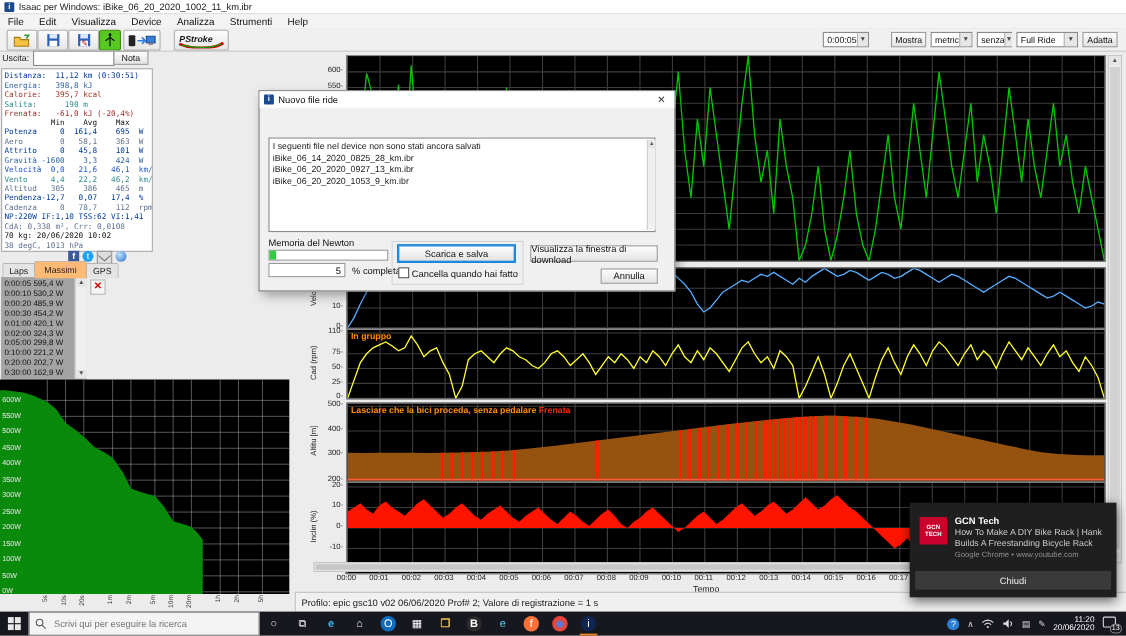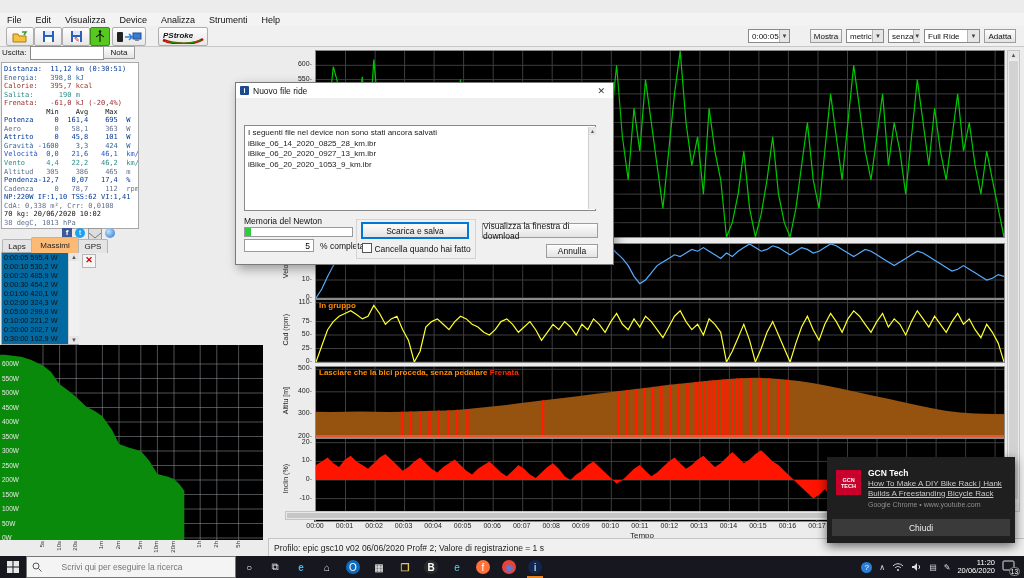--- a/index.html
+++ b/index.html
@@ -22,61 +22,65 @@
   .combo{border:1px solid #8a8a8a;background:#fff;font-size:8px;color:#111;display:flex;align-items:center;
          justify-content:space-between;padding-left:3px;box-sizing:border-box;}
   .combo .arr{width:11px;height:100%;background:#e6e6e6;border-left:1px solid #b5b5b5;font-size:6px;color:#444;
               display:flex;align-items:center;justify-content:center;}
   
   .statsbox{left:1px;top:62px;width:138px;height:167px;background:#fff;border:1px solid #a9a9a9;box-sizing:border-box;
             font-family:"DejaVu Sans Mono",monospace;font-size:7px;line-height:8.55px;white-space:pre;overflow:hidden;padding:2px 0 0 2px;}
   .tab{position:absolute;top:239px;height:13px;font-size:8px;color:#222;border:1px solid #b5b5b5;border-bottom:none;
        background:#e4e4e4;display:flex;align-items:center;justify-content:center;border-radius:2px 2px 0 0;}
   .tab.active{background:#fdba74;height:15px;top:237px;z-index:2;}
-  .maxlist{left:1px;top:252px;width:78px;height:93px;background:#0369a1;border:1px solid #a9a9a9;box-sizing:border-box;
+  .maxlist{left:1px;top:252px;width:78px;height:93px;background:#a3a3a3;border:1px solid #a9a9a9;box-sizing:border-box;
            font-size:7.3px;line-height:9px;color:#111;overflow:hidden;}
   .scroll-v{position:absolute;background:#f0f0f0;border-left:1px solid #cfcfcf;}
   .scroll-arrow{font-size:6px;color:#555;text-align:center;line-height:8px;height:8px;background:#e6e6e6;}
   .vtext{writing-mode:vertical-rl;transform:rotate(180deg);}
   
   .dlg{left:235px;top:82px;width:377px;height:181px;background:#f0f0f0;border:1px solid #7a7a7a;
        box-shadow:3px 4px 10px rgba(0,0,0,.35);z-index:20;}
   .dlg-title{height:15px;background:#fff;display:flex;align-items:center;gap:4px;padding:0 4px;font-size:8.5px;color:#111;}
   .dlg-x{margin-left:auto;font-size:9px;color:#333;padding:0 4px;}
   .chk{display:inline-block;width:8px;height:8px;border:1px solid #555;background:#fff;position:relative;vertical-align:-1px;}
   .chk.checked:after{content:"✓";position:absolute;left:0px;top:-2px;font-size:8px;color:#1557a8;font-weight:bold;}
   .filelist{position:absolute;left:8px;top:42px;width:352px;height:86px;background:#fff;border:1px solid #8a8a8a;
             font-size:8px;line-height:10.5px;color:#1a1a1a;padding:2px 3px;box-sizing:border-box;overflow:hidden;}
   
   .notif{left:827px;top:457px;width:188px;height:86px;background:#1f1f1f;z-index:30;box-shadow:0 3px 10px rgba(0,0,0,.6);}
   .notif .logo{position:absolute;left:9px;top:13px;width:25px;height:25px;background:#c9002b;color:#fff;
                font-size:5.5px;font-weight:bold;display:flex;align-items:center;justify-content:center;text-align:center;line-height:6px;}
   .notif .title{position:absolute;left:41px;top:11px;font-size:8.5px;font-weight:bold;color:#fff;}
-  .notif .body{position:absolute;left:41px;top:22px;width:140px;font-size:8px;line-height:9.5px;color:#c9c9c9;text-decoration:underline;}
+  .notif .body{position:absolute;left:41px;top:22px;width:140px;font-size:8px;line-height:9.5px;color:#c9c9c9;}
   .notif .src{position:absolute;left:41px;top:44px;font-size:7px;color:#8f8f8f;}
   .notif .btn-close{position:absolute;left:5px;top:62px;width:178px;height:17px;background:#3a3a3a;color:#eee;
                     font-size:8.5px;display:flex;align-items:center;justify-content:center;}
   
   .taskbar{left:0;top:556px;width:1024px;height:22px;background:#17171f;z-index:40;display:flex;align-items:center;}
   .tb-icon{width:26px;height:22px;display:flex;align-items:center;justify-content:center;font-size:11px;position:relative;}
   .tb-glyph{width:14px;height:14px;display:flex;align-items:center;justify-content:center;font-size:10px;border-radius:50%;}
   .tray{margin-left:auto;display:flex;align-items:center;color:#ddd;font-size:9px;gap:7px;padding-right:6px;}
   .clock{font-size:7.5px;line-height:8.5px;text-align:right;color:#fff;}
-  .searchbox{display:flex;align-items:center;gap:18px;width:210px;height:22px;background:#f4f4f4;border:1px solid #777;
+  .searchbox{display:flex;align-items:center;gap:5px;width:210px;height:22px;background:#f4f4f4;border:1px solid #777;
              box-sizing:border-box;padding-left:5px;}
   .searchbox input{border:none;outline:none;background:transparent;font-size:8.5px;width:180px;color:#333;
                    font-family:"Liberation Sans",sans-serif;}
   .statusbar{left:268px;top:538px;width:756px;height:18px;background:#f0f0f0;border-top:1px solid #c4c4c4;
              border-left:1px solid #c4c4c4;font-size:8.5px;color:#222;display:flex;align-items:center;padding-left:5px;box-sizing:border-box;}
 </style>
 </head>
 <body>
 
 <div class="screen">
 
+  <div class="abs titlebar">
+    <span class="appicon">i</span>
+    <span>Isaac per Windows:  iBike_06_20_2020_1002_11_km.ibr</span>
+  </div>
 
   <div class="abs menubar" id="menubar">
       <span class="menu-item">File</span>
       <span class="menu-item">Edit</span>
       <span class="menu-item">Visualizza</span>
       <span class="menu-item">Device</span>
       <span class="menu-item">Analizza</span>
       <span class="menu-item">Strumenti</span>
       <span class="menu-item">Help</span>
     </div>

